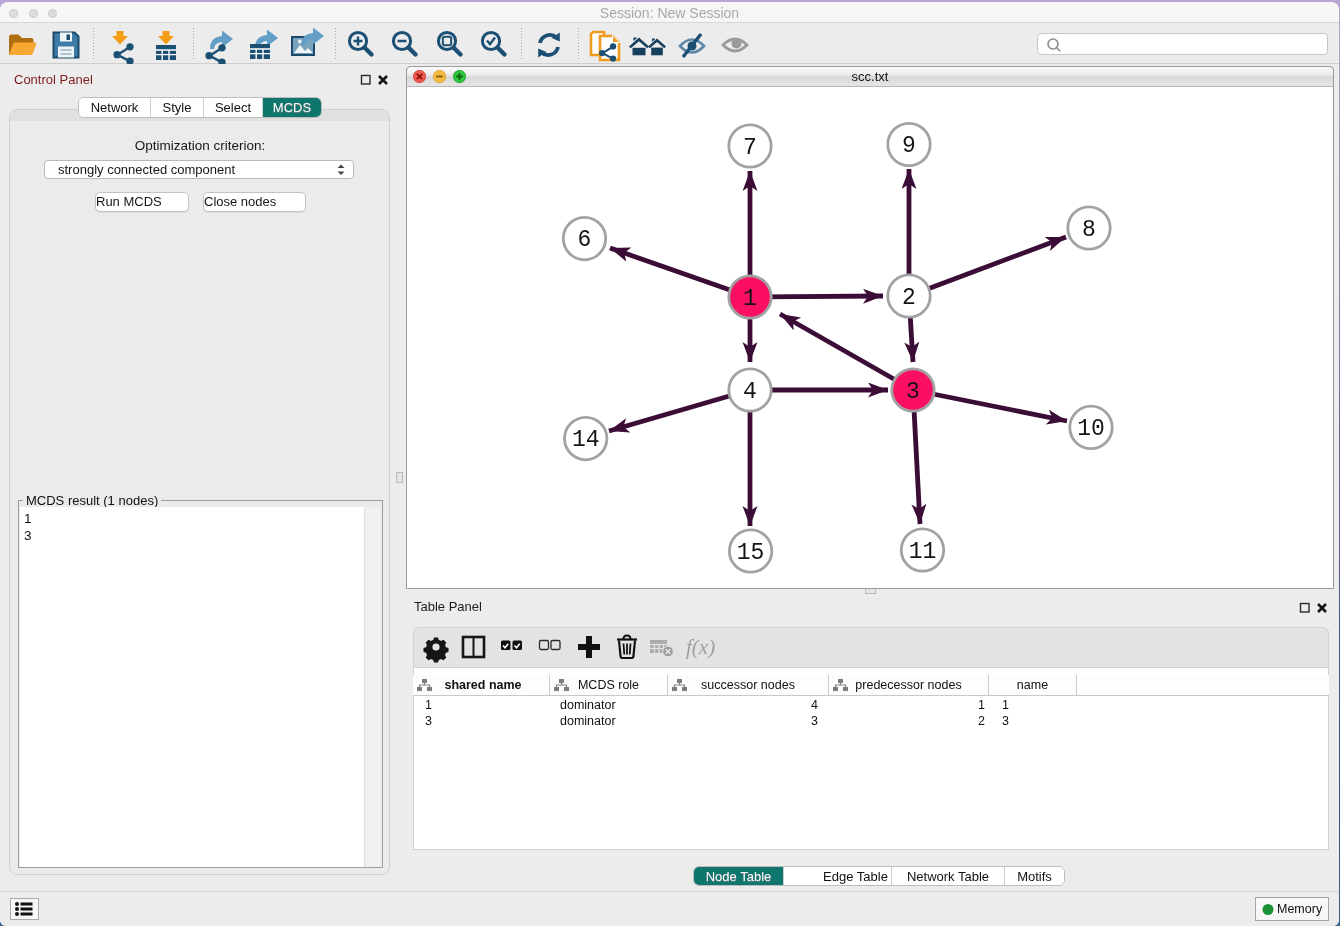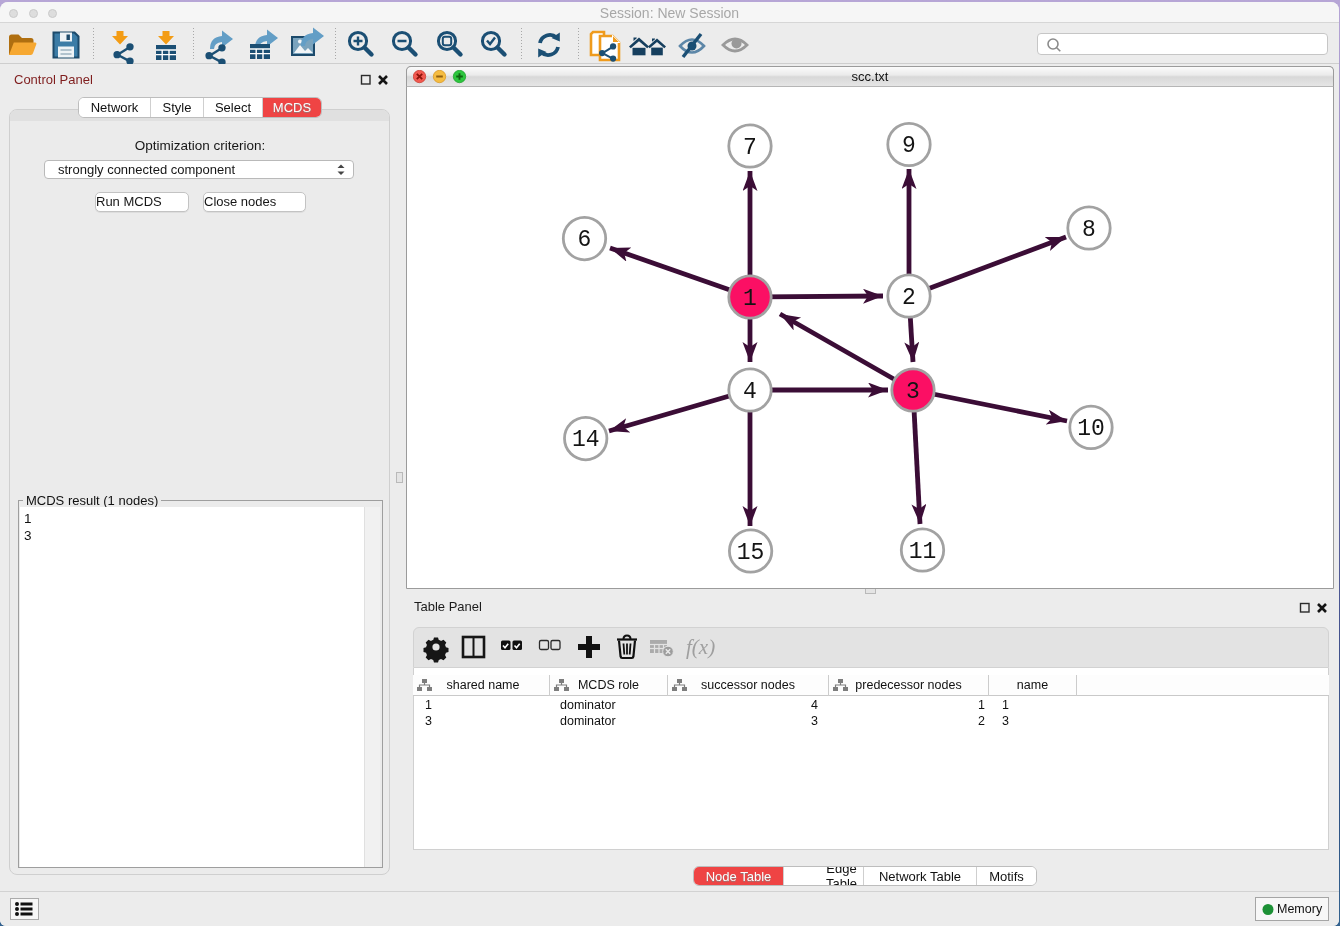--- a/index.html
+++ b/index.html
@@ -29,21 +29,21 @@
 #cp-title { left:14px; top:70px; font-size:13px; color:#7f1d1d; }
 #cp-box { left:9px; top:107px; width:381px; height:766px; background:#ebebeb;
   border:1px solid #cfcfcf; border-radius:8px; }
 #cp-box-band { left:10px; top:108px; width:379px; height:11px; background:#e0e0e0;
   border-radius:7px 7px 0 0; }
 .tabs { position:absolute; display:flex; border:1px solid #bdbdbd; border-radius:6px;
   overflow:hidden; background:#fff; }
 .tabs .tab { font-size:13px; color:#111; text-align:center; background:#fff;
   border-right:1px solid #cfcfcf; display:flex; align-items:center; justify-content:center; }
 .tabs .tab:last-child { border-right:none; }
-.tabs .tab.sel { background:#ef4444; color:#fdfdfd; text-shadow:0 1px 1px rgba(130,130,130,.9); }
+.tabs .tab.sel { background:#0f766e; color:#fdfdfd; text-shadow:0 1px 1px rgba(130,130,130,.9); }
 #cp-tabs { left:78px; top:95px; height:21px; }
 #opt-label { left:0px; top:136px; width:400px; text-align:center; font-size:13.5px; color:#171717; }
 #dropdown { left:44px; top:158px; width:310px; height:19px; background:#fff;
   border:1px solid #b9b9b9; border-radius:4px; font-size:13px; color:#161616;
   line-height:17px; padding-left:13px; }
 .btn { position:absolute; height:20px; background:#fff; border:1px solid #c3c3c3;
   border-radius:5px; font-size:13px; color:#161616; text-align:left; line-height:18px;
   box-shadow:0 1px 0 rgba(0,0,0,0.06); }
 #fieldset { left:18px; top:498px; width:365px; height:368px; border:1px solid #9e9e9e; }
 #fieldset-legend { left:23px; top:491px; background:#ebebeb; padding:0 3px;
@@ -368,21 +368,21 @@
       </g>
       <circle cx="668" cy="24.5" r="5.3" fill="#9d9d9d" stroke="#e3e3e3" stroke-width="1"></circle>
       <path d="M665.8 22.3 l4.4 4.4 M670.2 22.3 l-4.4 4.4" stroke="#e9e9e9" stroke-width="1.5"></path>
     </g>
 
     <text x="686" y="27" font-family="Liberation Serif, serif" font-style="italic" font-size="21px" fill="#9f9f9f">f(x)</text>
   </svg>
   <div id="tp-table" class="abs"></div>
   <div id="tp-header" class="abs"></div>
   <div class="abs" style="left:413px;top:673px;">
-    <div class="hcol" style="left:4px;width:133px;">shared name</div>
+    <div class="hcol" style="left:4px;width:133px;font-weight:bold;">shared name</div>
     <div class="hcol" style="left:137px;width:118px;">MCDS role</div>
     <div class="hcol" style="left:255px;width:161px;">successor nodes</div>
     <div class="hcol" style="left:416px;width:160px;">predecessor nodes</div>
     <div class="hcol" style="left:576px;width:88px;">name</div>
   </div>
   <svg class="abs" style="left:413px;top:673px;" width="680" height="21">
     <g fill="#7d7d7d">
       <rect x="9" y="4" width="5" height="4"></rect>
         <rect x="4" y="12" width="5" height="4"></rect>
         <rect x="14" y="12" width="5" height="4"></rect>
@@ -406,21 +406,21 @@
   <div class="trow abs" style="left:760px;top:695px;width:58px;text-align:right;">4</div>
   <div class="trow abs" style="left:920px;top:695px;width:65px;text-align:right;">1</div>
   <div class="trow abs" style="left:1002px;top:695px;">1</div>
   <div class="trow abs" style="left:425px;top:711px;">3</div>
   <div class="trow abs" style="left:560px;top:711px;">dominator</div>
   <div class="trow abs" style="left:760px;top:711px;width:58px;text-align:right;">3</div>
   <div class="trow abs" style="left:920px;top:711px;width:65px;text-align:right;">2</div>
   <div class="trow abs" style="left:1002px;top:711px;">3</div>
   <div id="tp-tabs" class="abs tabs">
     <div class="tab sel" style="width:90px;">Node Table</div>
-    <div class="tab" style="width:80px;padding-left:36px;">Edge Table</div>
+    <div class="tab" style="width:108px;padding-left:36px;">Edge Table</div>
     <div class="tab" style="width:113px;">Network Table</div>
     <div class="tab" style="width:59px;">Motifs</div>
   </div>
 
   <div id="statusbar" class="abs"></div>
   <div class="abs" style="left:10px;top:896px;width:29px;height:22px;background:#f7f7f7;border:1px solid #ababab;">
     <svg width="27" height="20">
       <circle cx="6" cy="5" r="2" fill="#111"></circle>
         <rect x="9.5" y="3.5" width="12" height="3" fill="#111"></rect>
       <circle cx="6" cy="10" r="2" fill="#111"></circle>

